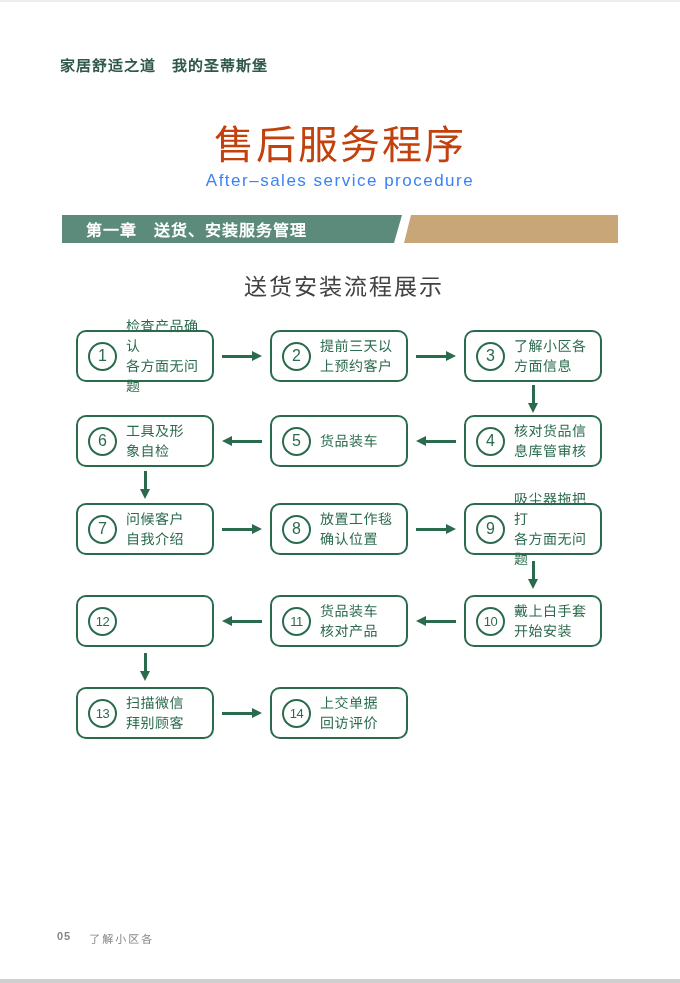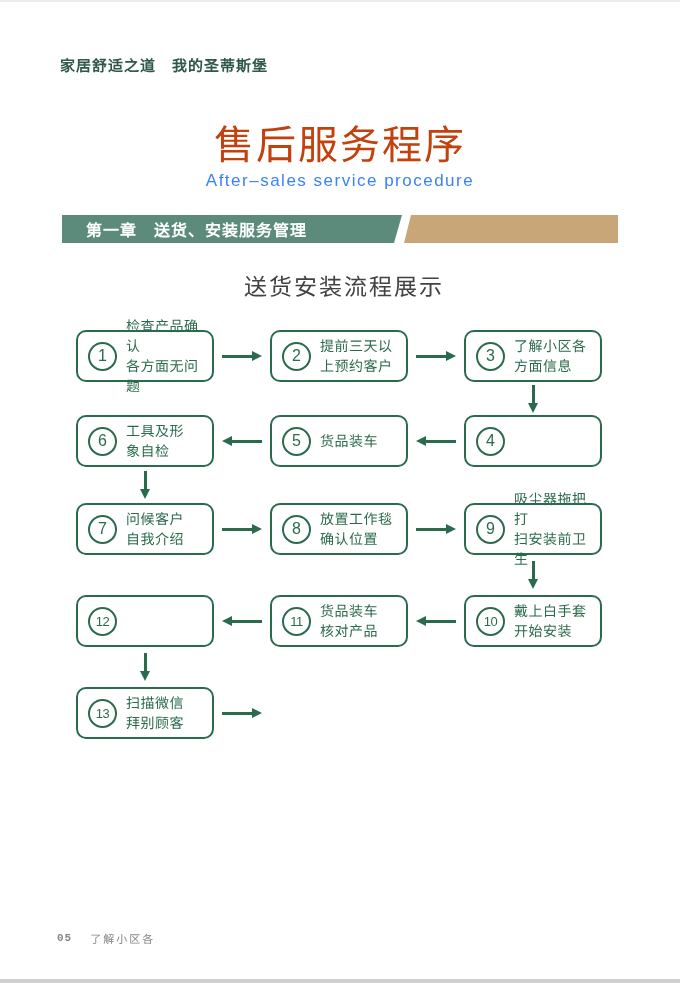--- a/index.html
+++ b/index.html
@@ -44,22 +44,22 @@
   .shaft-h { width:30px; height:3px; background:#2b6b4d; }
   .head-r { width:0; height:0; border-left:10px solid #2b6b4d;
             border-top:5px solid transparent; border-bottom:5px solid transparent; }
   .head-l { width:0; height:0; border-right:10px solid #2b6b4d;
             border-top:5px solid transparent; border-bottom:5px solid transparent; }
   .arrow-down { display:flex; flex-direction:column; align-items:center; justify-content:center; }
   .shaft-v { width:3px; height:18px; background:#2b6b4d; }
   .head-d { width:0; height:0; border-top:10px solid #2b6b4d;
             border-left:5px solid transparent; border-right:5px solid transparent; }
 
-  .footer { position:absolute; top:930px; left:57px; display:flex; align-items:center; gap:18px;
-            color:#87878d; font-size:11px;font-family:Liberation Mono, monospace; }
+  .footer { position:absolute; top:930px; left:57px; display:flex; align-items:flex-start; gap:18px;
+            color:#87878d; font-size:11px; }
   .footer .num-label { font-weight:700; letter-spacing:1px; }
   .footer .book-label { letter-spacing:2px; }
 </style>
 </head>
 <body>
 
 <div class="edge-top"></div>
 
 <div class="brand">家居舒适之道　我的圣蒂斯堡</div>
 
@@ -118,20 +118,22 @@
   <div class="step" style="grid-area:3/3">
     <span class="num">5</span>
     <span class="txt">货品装车</span>
   </div>
   <div class="arrow" style="grid-area:3/4">
     <span class="head-l"></span>
       <span class="shaft-h"></span>
   </div>
   <div class="step" style="grid-area:3/5">
     <span class="num">4</span>
+    <span class="txt">核对货品信
+息库管审核</span>
   </div>
 
   <div class="arrow-down" style="grid-area:4/1">
     <span class="shaft-v"></span>
       <span class="head-d"></span>
   </div>
 
   <div class="step" style="grid-area:5/1">
     <span class="num">7</span>
     <span class="txt">问候客户
@@ -146,21 +148,21 @@
     <span class="txt">放置工作毯
 确认位置</span>
   </div>
   <div class="arrow" style="grid-area:5/4">
     <span class="shaft-h"></span>
       <span class="head-r"></span>
   </div>
   <div class="step" style="grid-area:5/5">
     <span class="num">9</span>
     <span class="txt">吸尘器拖把打
-扫安装前卫生</span>
+各方面无问题</span>
   </div>
 
   <div class="arrow-down" style="grid-area:6/5">
     <span class="shaft-v"></span>
       <span class="head-d"></span>
   </div>
 
   <div class="step" style="grid-area:7/1">
     <span class="num two">12</span>
   </div>
@@ -190,20 +192,25 @@
 
   <div class="step" style="grid-area:9/1">
     <span class="num two">13</span>
     <span class="txt">扫描微信
 拜别顾客</span>
   </div>
   <div class="arrow" style="grid-area:9/2">
     <span class="shaft-h"></span>
       <span class="head-r"></span>
   </div>
+  <div class="step" style="grid-area:9/3">
+    <span class="num two">14</span>
+    <span class="txt">上交单据
+回访评价</span>
+  </div>
 
 </div>
 
 <div class="footer">
   <span class="num-label">05</span>
   <span class="book-label">了解小区各</span>
 </div>
 
 <div class="edge-bottom"></div>
 

